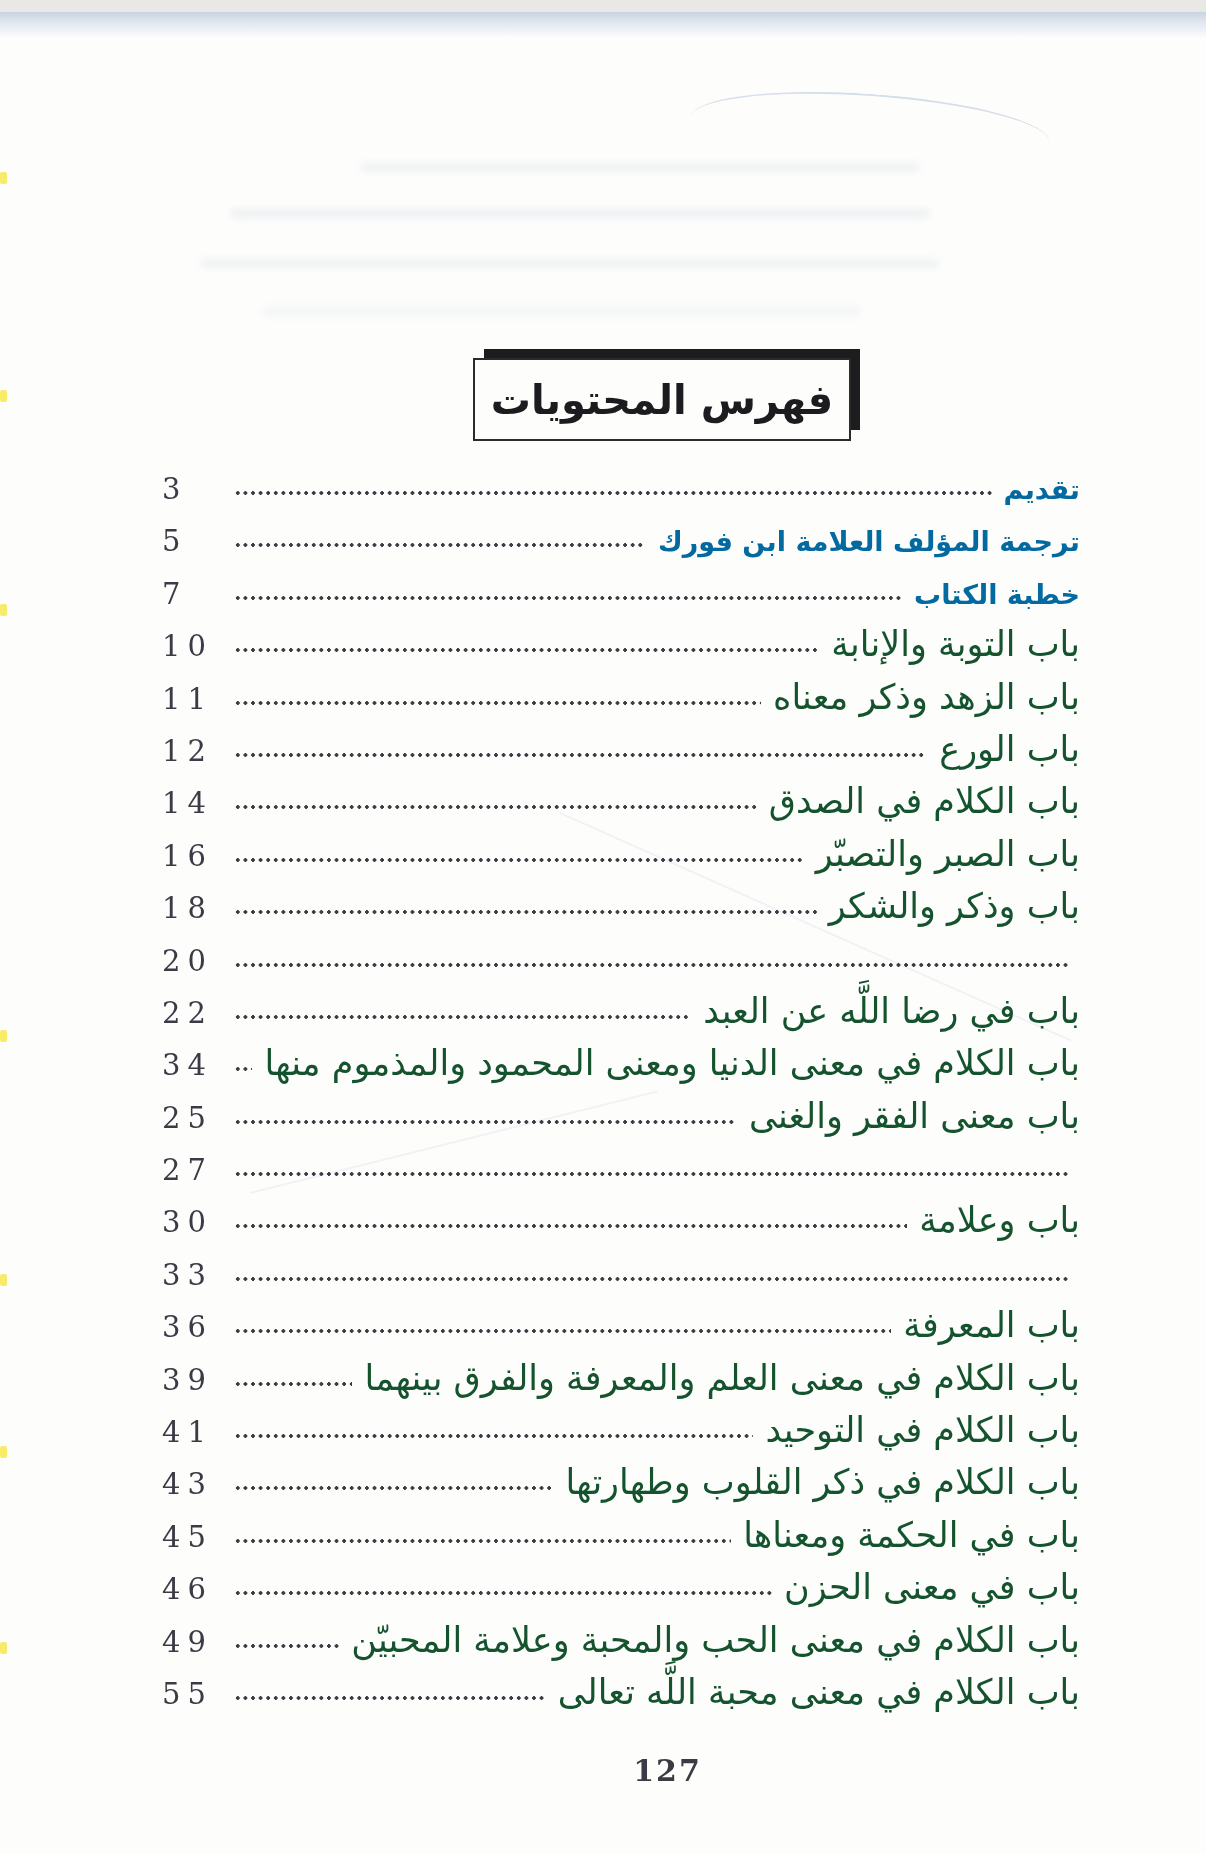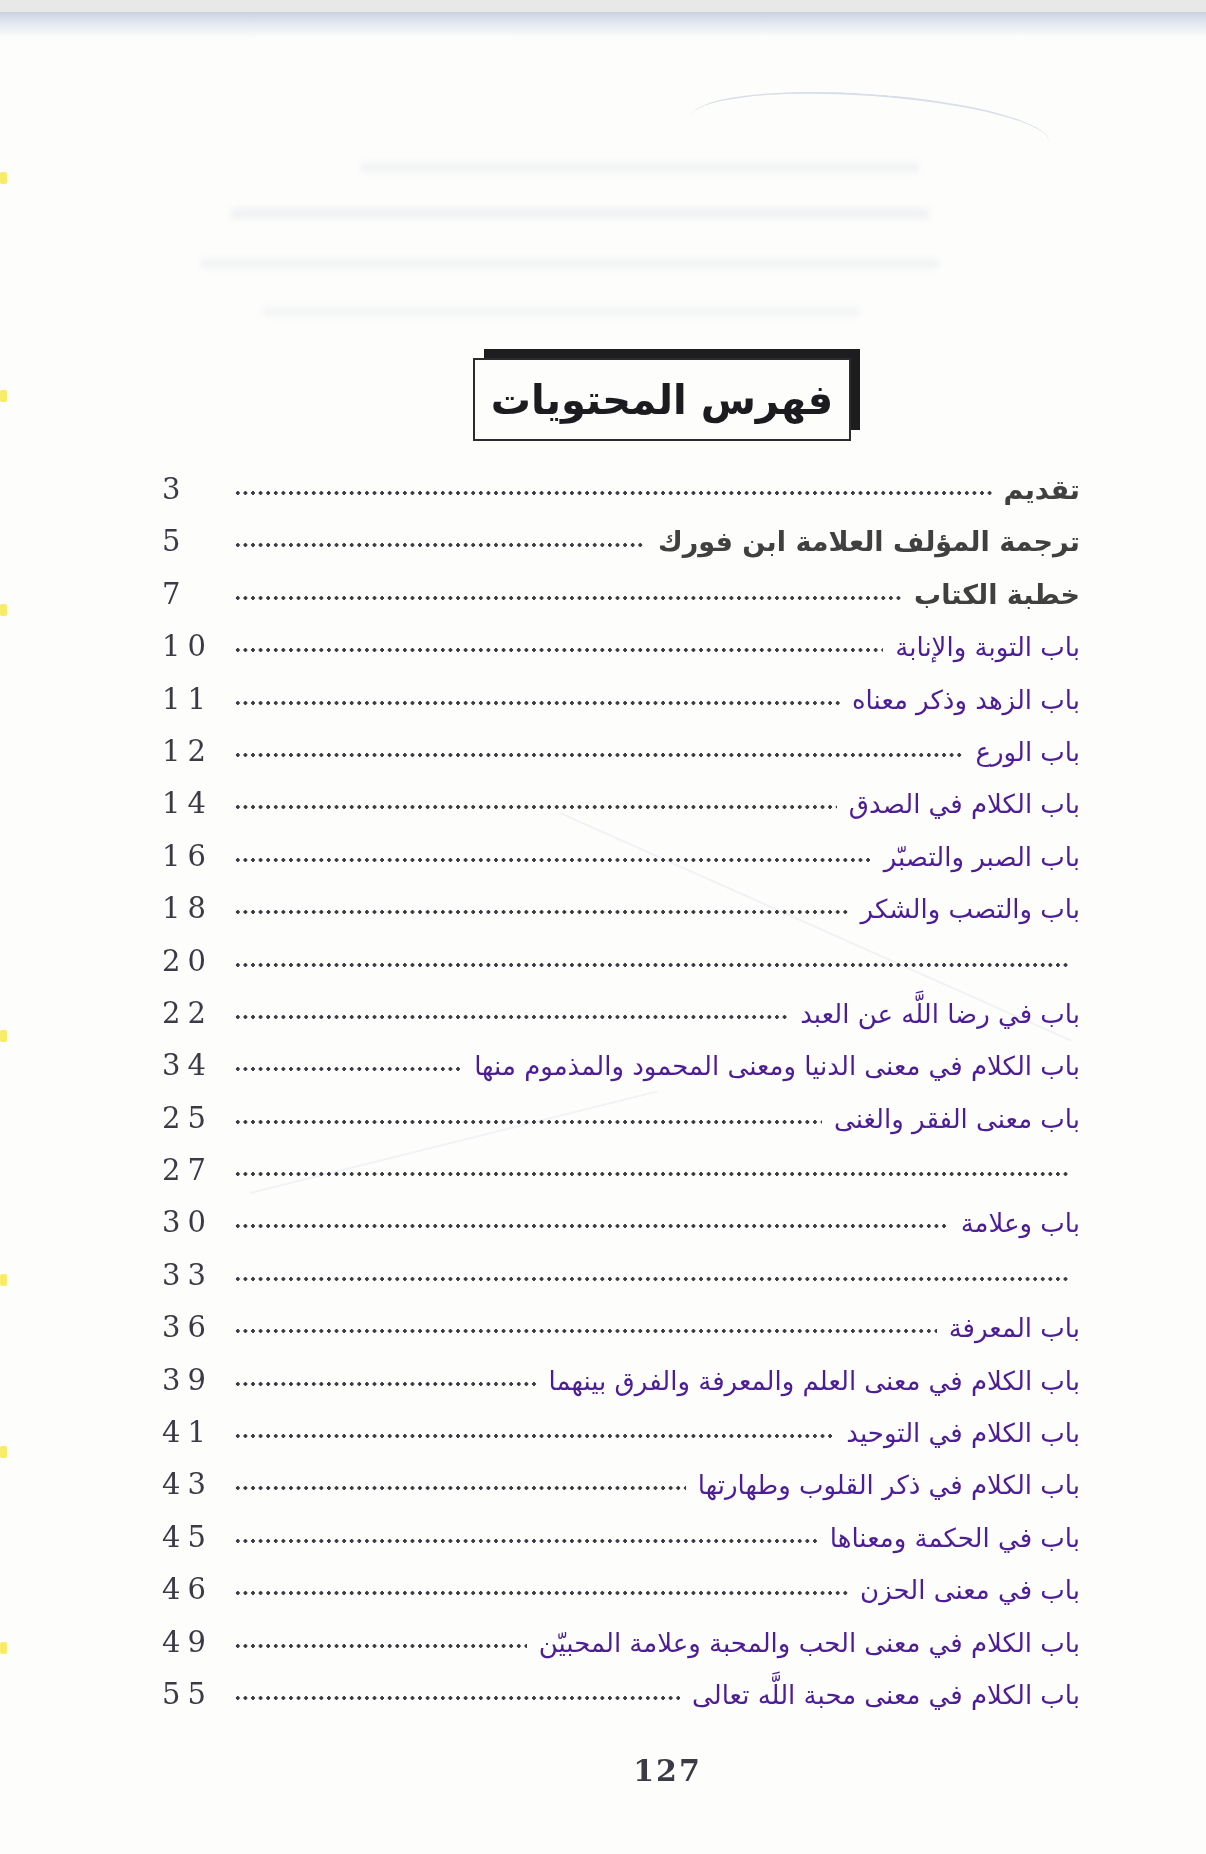--- a/index.html
+++ b/index.html
@@ -86,28 +86,28 @@
   }
   .toc-row {
     display: flex;
     align-items: baseline;
     height: 30px;
     margin-bottom: 22.4px;
   }
   .entry-title {
     flex: 0 1 auto;
     white-space: nowrap;
-    font-size: 26px;
-    color: #4c1d95;
+    font-size: 35px;
+    color: #14532d;
     line-height: 30px;
   }
   .toc-row.bold .entry-title {
     font-weight: 700;
     font-size: 27px;
-    color: #404040;
+    color: #0369a1;
   }
   .leader-dots {
     flex: 1 1 0;
     min-width: 16px;
     height: 6px;
     align-self: flex-end;
     margin: 0 12px 6px 10px;
     background-image: radial-gradient(circle, #3c3c45 1.6px, rgba(0,0,0,0) 1.9px);
     background-size: 7.6px 6px;
     background-position: left bottom;
@@ -201,21 +201,21 @@
       <span class="entry-title">باب الكلام في الصدق</span>
       <span class="leader-dots"></span>
       <span class="entry-page">14</span>
     </div>
     <div class="toc-row">
       <span class="entry-title">باب الصبر والتصبّر</span>
       <span class="leader-dots"></span>
       <span class="entry-page">16</span>
     </div>
     <div class="toc-row">
-      <span class="entry-title">باب والتصب والشكر</span>
+      <span class="entry-title">باب وذكر والشكر</span>
       <span class="leader-dots"></span>
       <span class="entry-page">18</span>
     </div>
     <div class="toc-row">
       <span class="leader-dots"></span>
       <span class="entry-page">20</span>
     </div>
     <div class="toc-row">
       <span class="entry-title">باب في رضا اللَّه عن العبد</span>
       <span class="leader-dots"></span>

